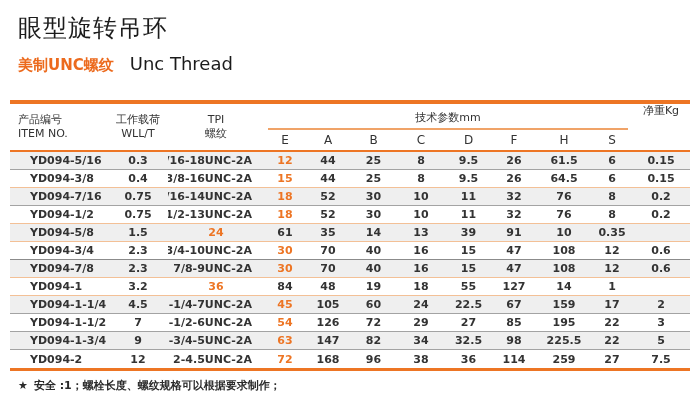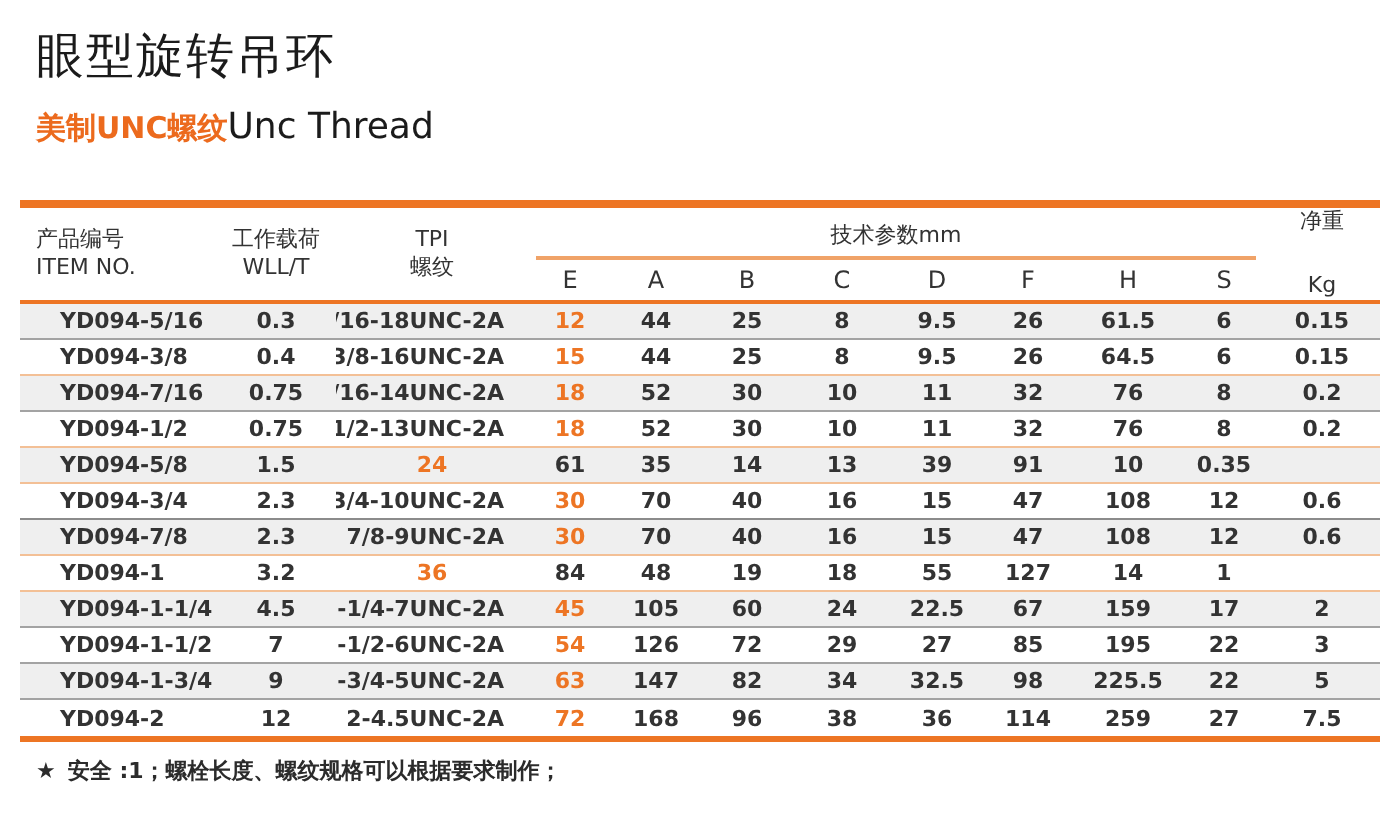--- a/index.html
+++ b/index.html
@@ -3,36 +3,36 @@
 <meta charset="utf-8">
 <style>
   * { margin:0; padding:0; box-sizing:border-box; }
   html,body { background:#ffffff; }
   body { width:700px; height:408px; font-family:"DejaVu Sans","Liberation Sans",sans-serif; color:#2b2b2b; }
   .page { position:relative; width:700px; height:408px; background:#fff; overflow:hidden; }
 
   
   .title-block { position:absolute; top:12px; left:18px; }
   .page-title { font-size:24px; font-weight:normal; color:#1b1b1b; letter-spacing:1px; }
-  .subtitle { margin-top:9px; display:flex; align-items:baseline; gap:0; }
+  .subtitle { margin-top:9px; display:flex; align-items:baseline; gap:16px; }
   .subtitle-cn { color:#ec6a1d; font-weight:bold; font-size:15px; }
   .subtitle-en { color:#1b1b1b; font-weight:normal; font-size:18px; }
 
   
   .table-wrap { position:absolute; top:100px; left:10px; width:680px; border-top:4px solid #ed7524; border-bottom:3px solid #ed7524; }
   .grid12 { display:grid; grid-template-columns:98px 60px 96px 42px 44px 47px 48px 47px 44px 56px 40px 58px; }
 
   .thead { grid-template-rows:26px 20px; border-bottom:2px solid #ed7524; font-weight:normal; color:#333; font-size:11px; }
   .h-twoline { display:flex; flex-direction:column; justify-content:center; line-height:1.25; }
   .h-item { grid-column:1; grid-row:1/3; padding-left:8px; text-align:left; }
   .h-wll  { grid-column:2; grid-row:1/3; text-align:center; }
   .h-tpi  { grid-column:3; grid-row:1/3; text-align:center; }
   .h-tech { grid-column:4/12; grid-row:1; display:flex; align-items:flex-end; justify-content:center; padding-bottom:3px; border-bottom:2px solid #f0a368; margin:0 4px; }
   .h-letter { grid-row:2; display:flex; align-items:center; justify-content:center; font-size:12px; }
-  .h-weight { grid-column:12; grid-row:1/3; text-align:center; line-height:1.25; display:flex; flex-direction:column; justify-content:space-between; }
+  .h-weight { grid-column:12; grid-row:1/3; text-align:center; line-height:1.25; display:flex; justify-content:center; }
 
   
   .trow { height:18px; font-size:11px; font-weight:bold; color:#333; border-bottom:1px solid #f3c096; }
   .trow:nth-child(odd) { background:#efefef; }
   .trow:nth-child(1), .trow:nth-child(3), .trow:nth-child(9),
   .trow:nth-child(10), .trow:nth-child(11) { border-bottom-color:#a3a3a3; }
   .trow:nth-child(6) { border-bottom-color:#8b8b8b; }
   .trow:nth-child(12) { border-bottom:none; }
   .cell { display:flex; align-items:center; justify-content:center; overflow:hidden; white-space:nowrap; }
   .col-item { justify-content:flex-start; padding-left:20px; }

